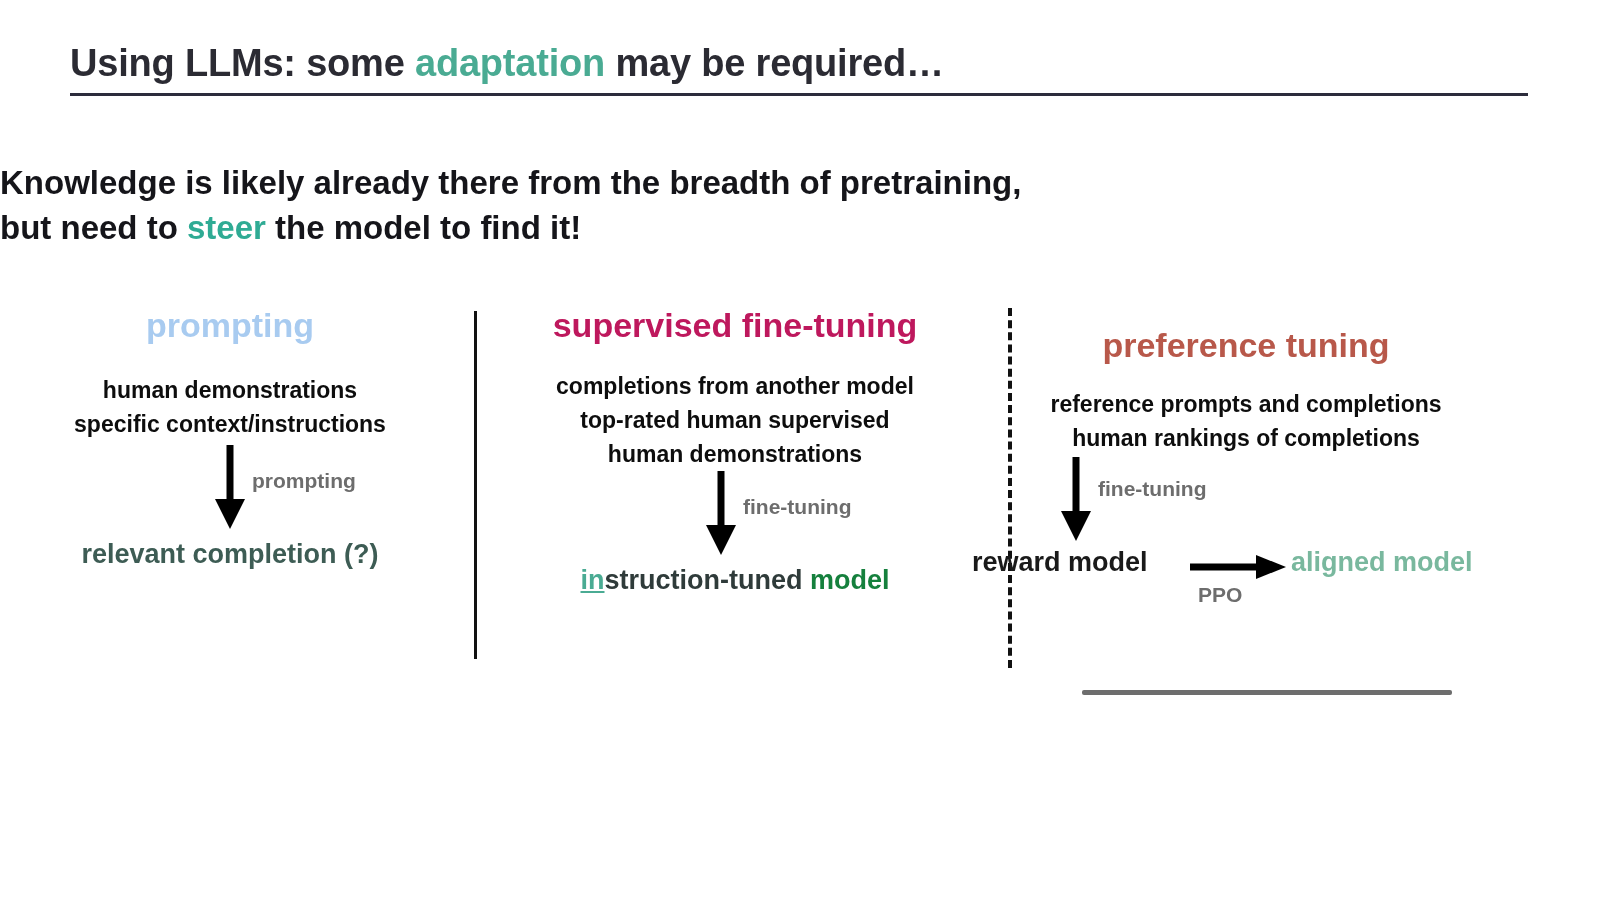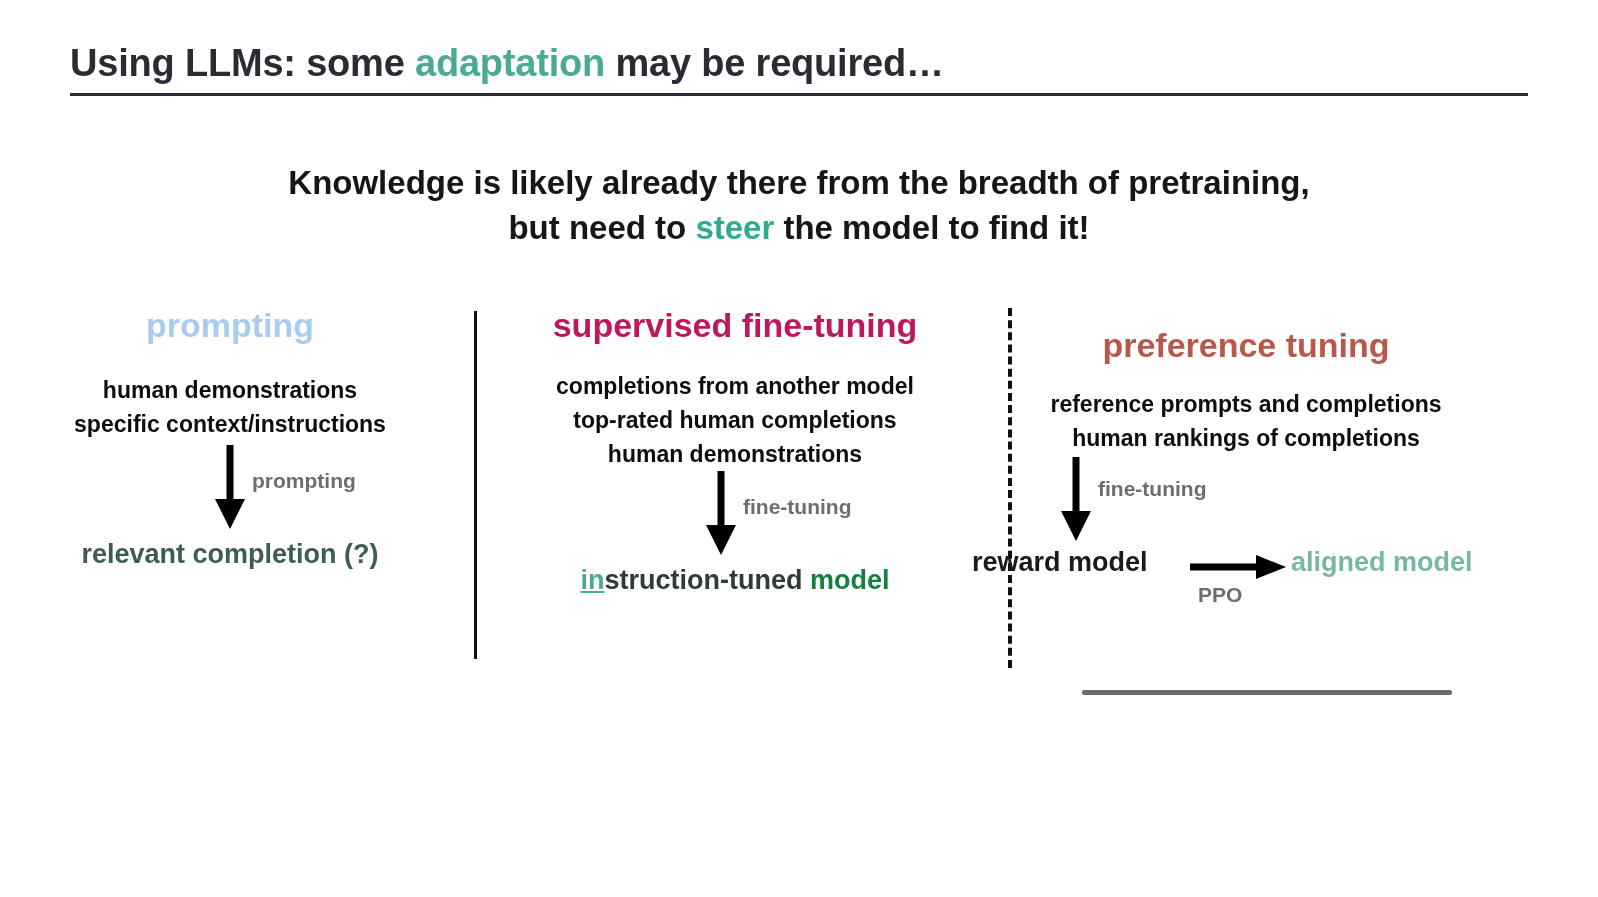--- a/index.html
+++ b/index.html
@@ -42,21 +42,21 @@
     height: 3px;
     background: #2c2c3c;
   }
 
   
   #subtitle {
     position: absolute;
     left: 0;
     top: 160px;
     width: 1598px;
-    text-align: center;
+    text-align: left;
     font-size: 33px;
     font-weight: bold;
     color: #15151a;
     line-height: 45px;
   }
   #subtitle .accent { color: #2fab94; }
 
   
   #divider-solid {
     position: absolute;
@@ -259,21 +259,21 @@
     </div>
 
     <div class="col-output" id="output-prompting">relevant completion (?)</div>
   </div>
 
   <div class="column" id="col-sft">
     <div class="col-heading" id="heading-sft">supervised fine-tuning</div>
 
     <div class="col-inputs">
       <div>completions from another model</div>
-      <div>top-rated human completions</div>
+      <div>top-rated human supervised</div>
       <div>human demonstrations</div>
     </div>
 
     <div class="arrow-row" style="height:92px;">
       <svg class="arrow-svg" style="left:214px; top:-4px;" width="44" height="92" viewBox="0 0 44 92">
         <line x1="22" y1="4" x2="22" y2="64" stroke="#000000" stroke-width="7"></line>
         <polygon points="22,88 7,58 37,58" fill="#000000"></polygon>
       </svg>
       <div class="arrow-label" style="left:258px; top:24px;">fine-tuning</div>
     </div>

